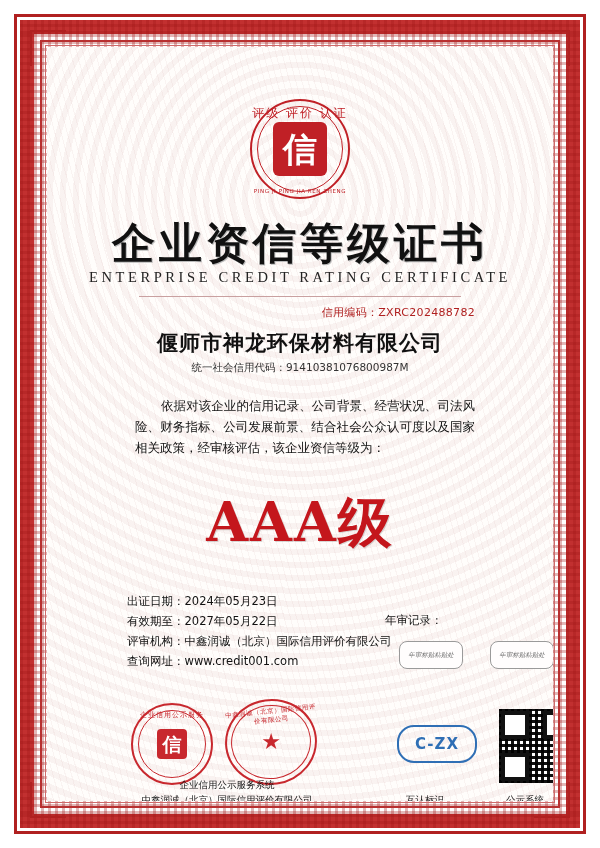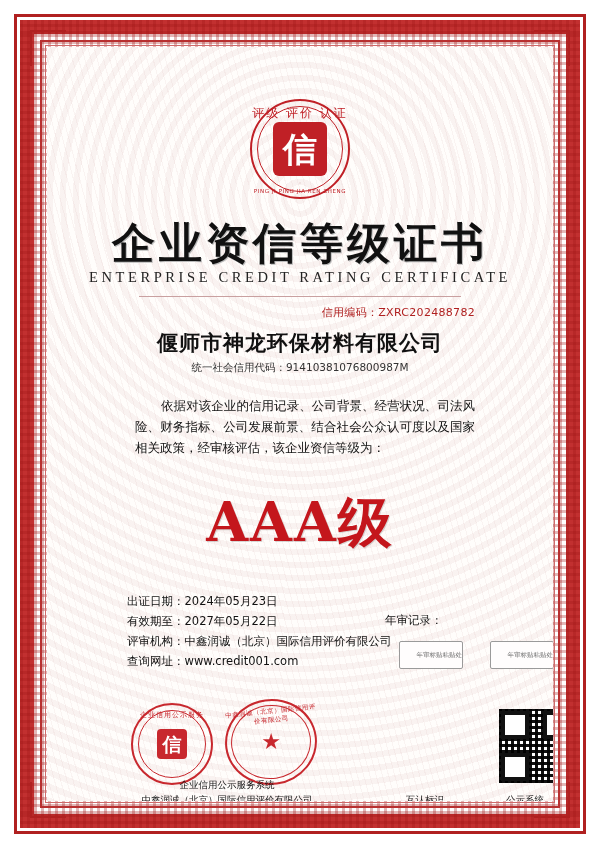--- a/index.html
+++ b/index.html
@@ -152,22 +152,22 @@
     font-size:11.5px;line-height:20px;color:#111;
     font-family:"DejaVu Sans", sans-serif;
   }
   .info .row{white-space:nowrap;}
   .annual{
     position:absolute;left:338px;top:566px;
     font-size:11.5px;color:#111;font-family:"DejaVu Sans", sans-serif;text-align:right;
   }
   .stamp-box{
     position:absolute;width:62px;height:26px;border:1px solid #9a9a9a;
-    border-radius:2px;font-size:6.5px;color:#777;text-align:right;
-    line-height:26px;font-family:"DejaVu Sans", sans-serif;background:#fffdfd;
+    border-radius:8px;font-size:6.5px;color:#777;text-align:center;
+    line-height:26px;font-family:"DejaVu Sans", sans-serif;background:#fffdfd;font-style:italic;
   }
   .stamp-box.b1{left:352px;top:594px;}
   .stamp-box.b2{left:443px;top:594px;}
 
   
   .bottom{
     position:absolute;left:60px;right:55px;top:650px;height:110px;
   }
   .rseal{
     position:absolute;width:78px;height:78px;border:2px solid #c8282e;border-radius:50%;
@@ -301,20 +301,21 @@
         <div class="center">信</div>
       </div>
 
       <div class="osealrect">
         <div class="ov"></div>
         <div class="ov2"></div>
         <div class="arc">中鑫润诚（北京）国际信用评价有限公司</div>
         <div class="star">★</div>
       </div>
 
+      <div class="logo-cc">C-ZX</div>
 
       <div class="qr">
         <div class="fp a"></div>
         <div class="fp b"></div>
         <div class="fp c"></div>
       </div>
     </div>
 
     <div class="capt c1">
       <div>企业信用公示服务系统</div>

